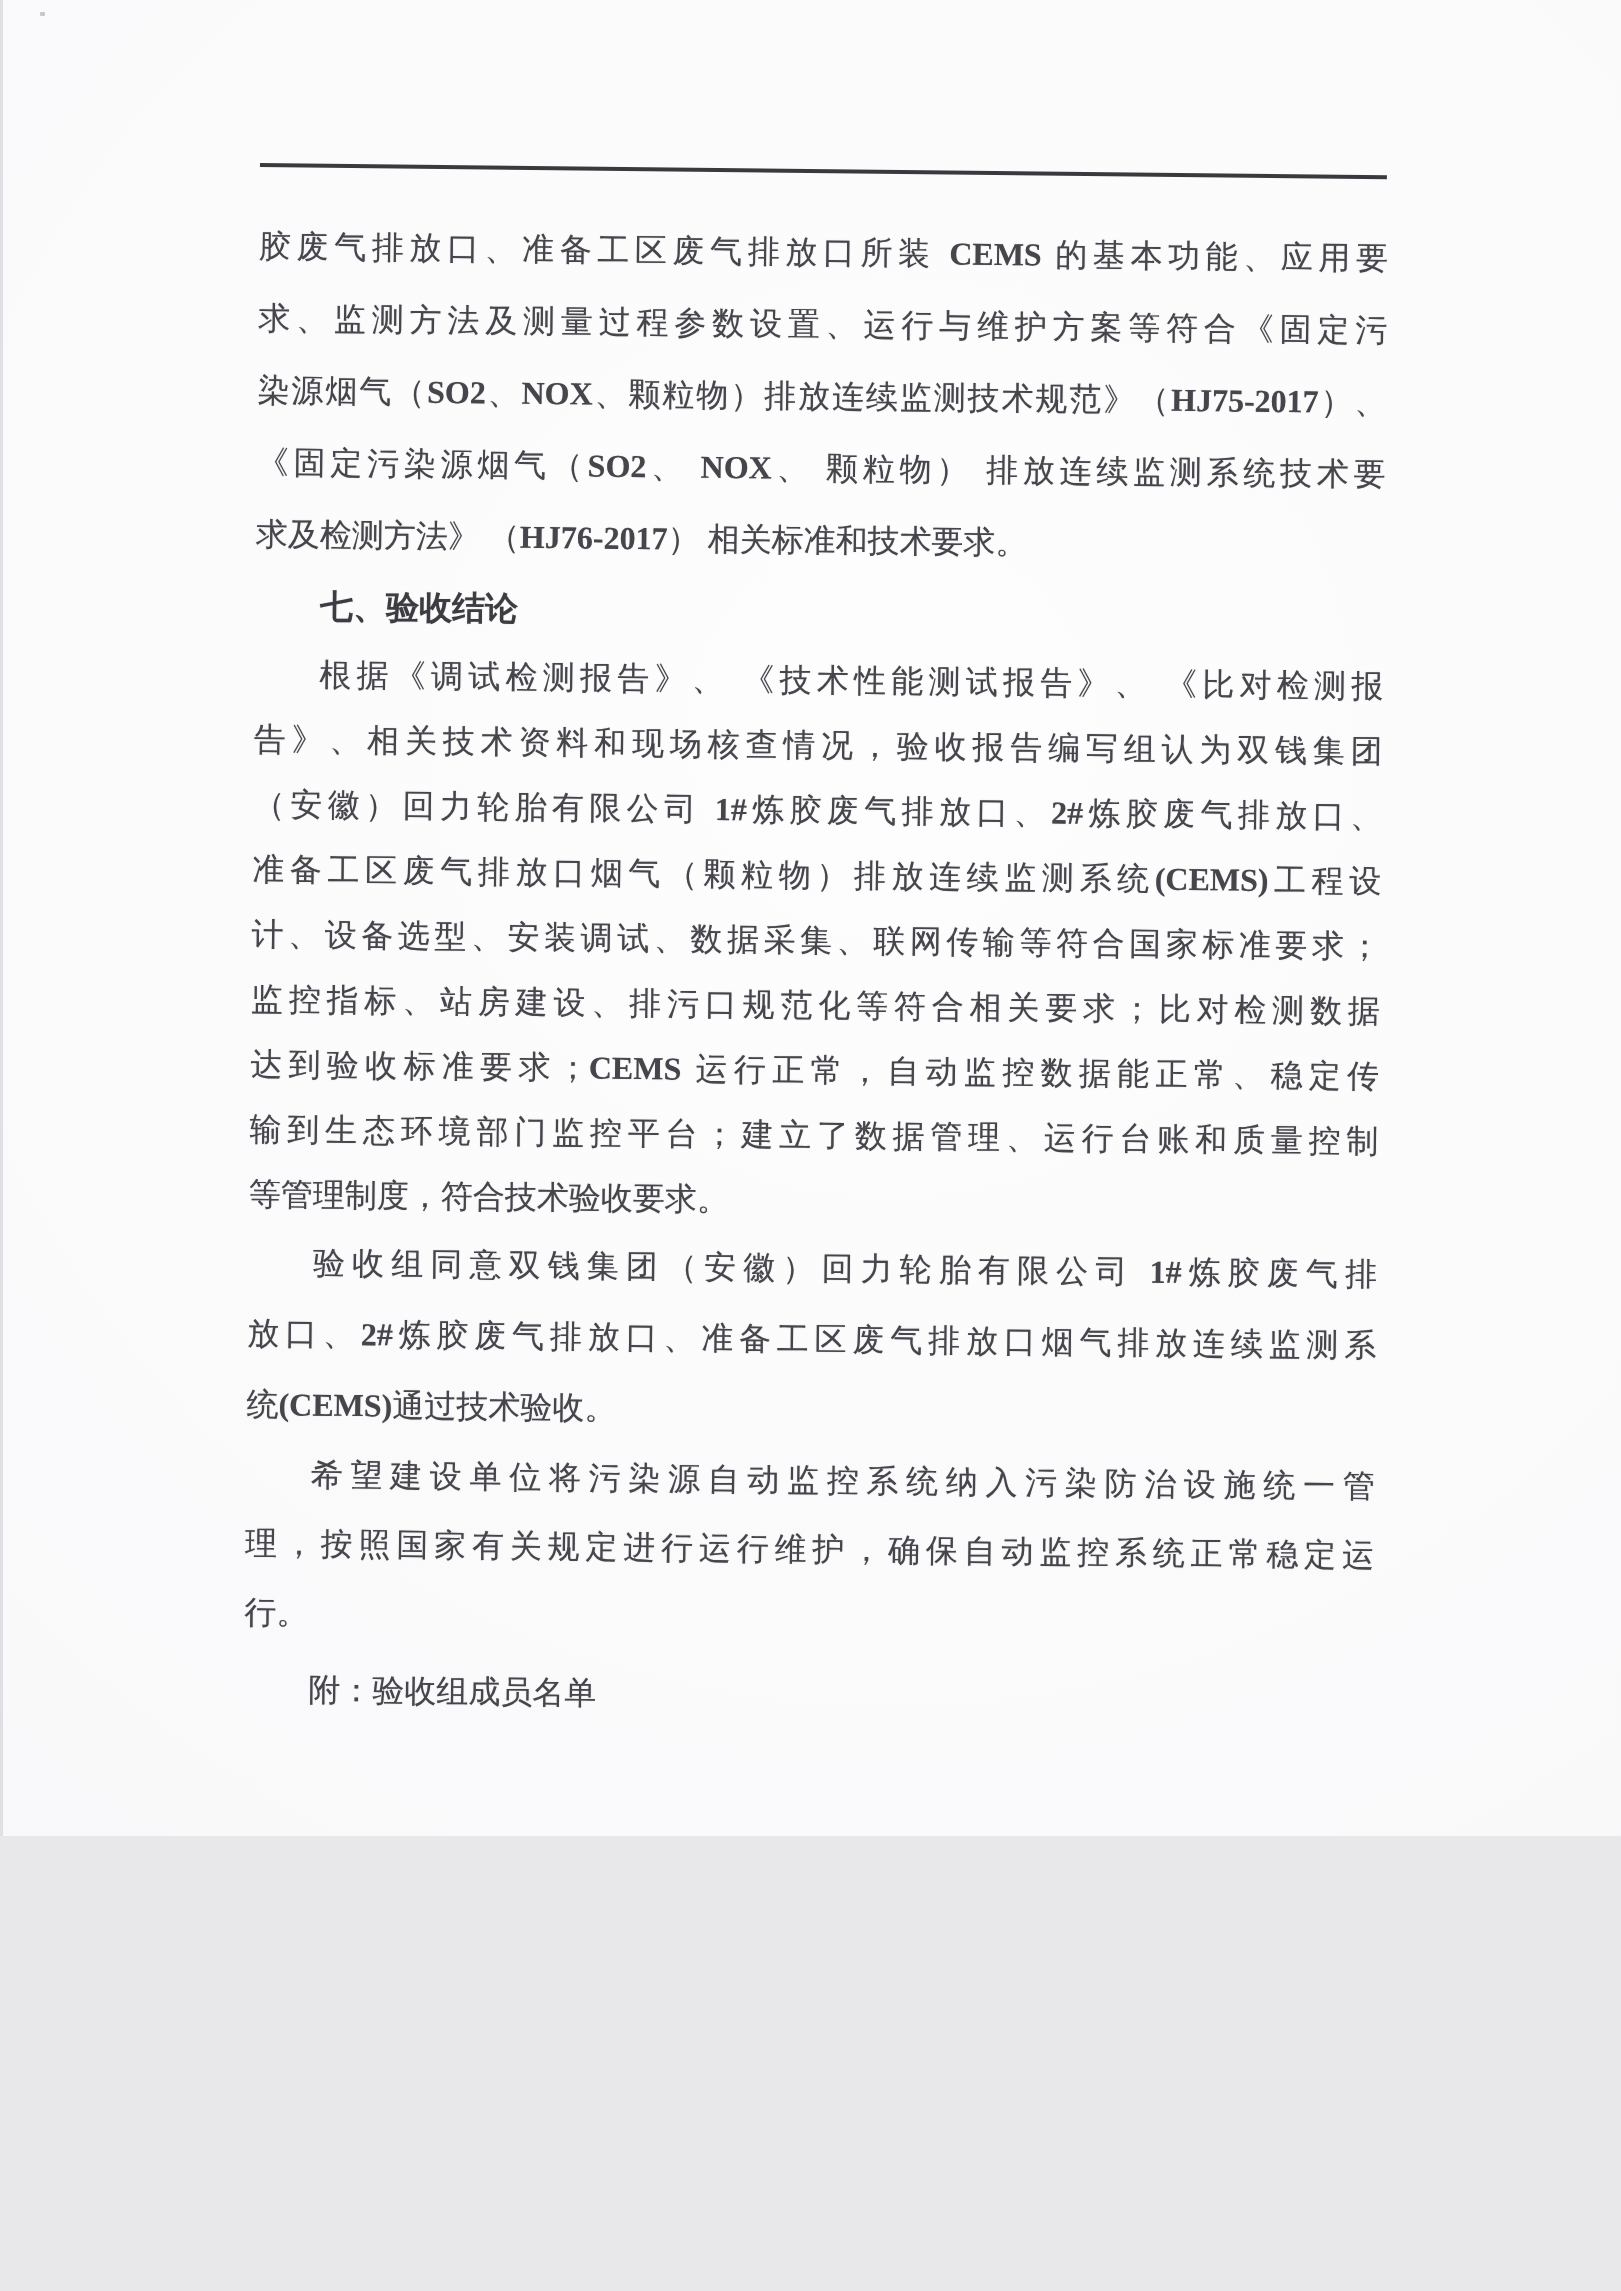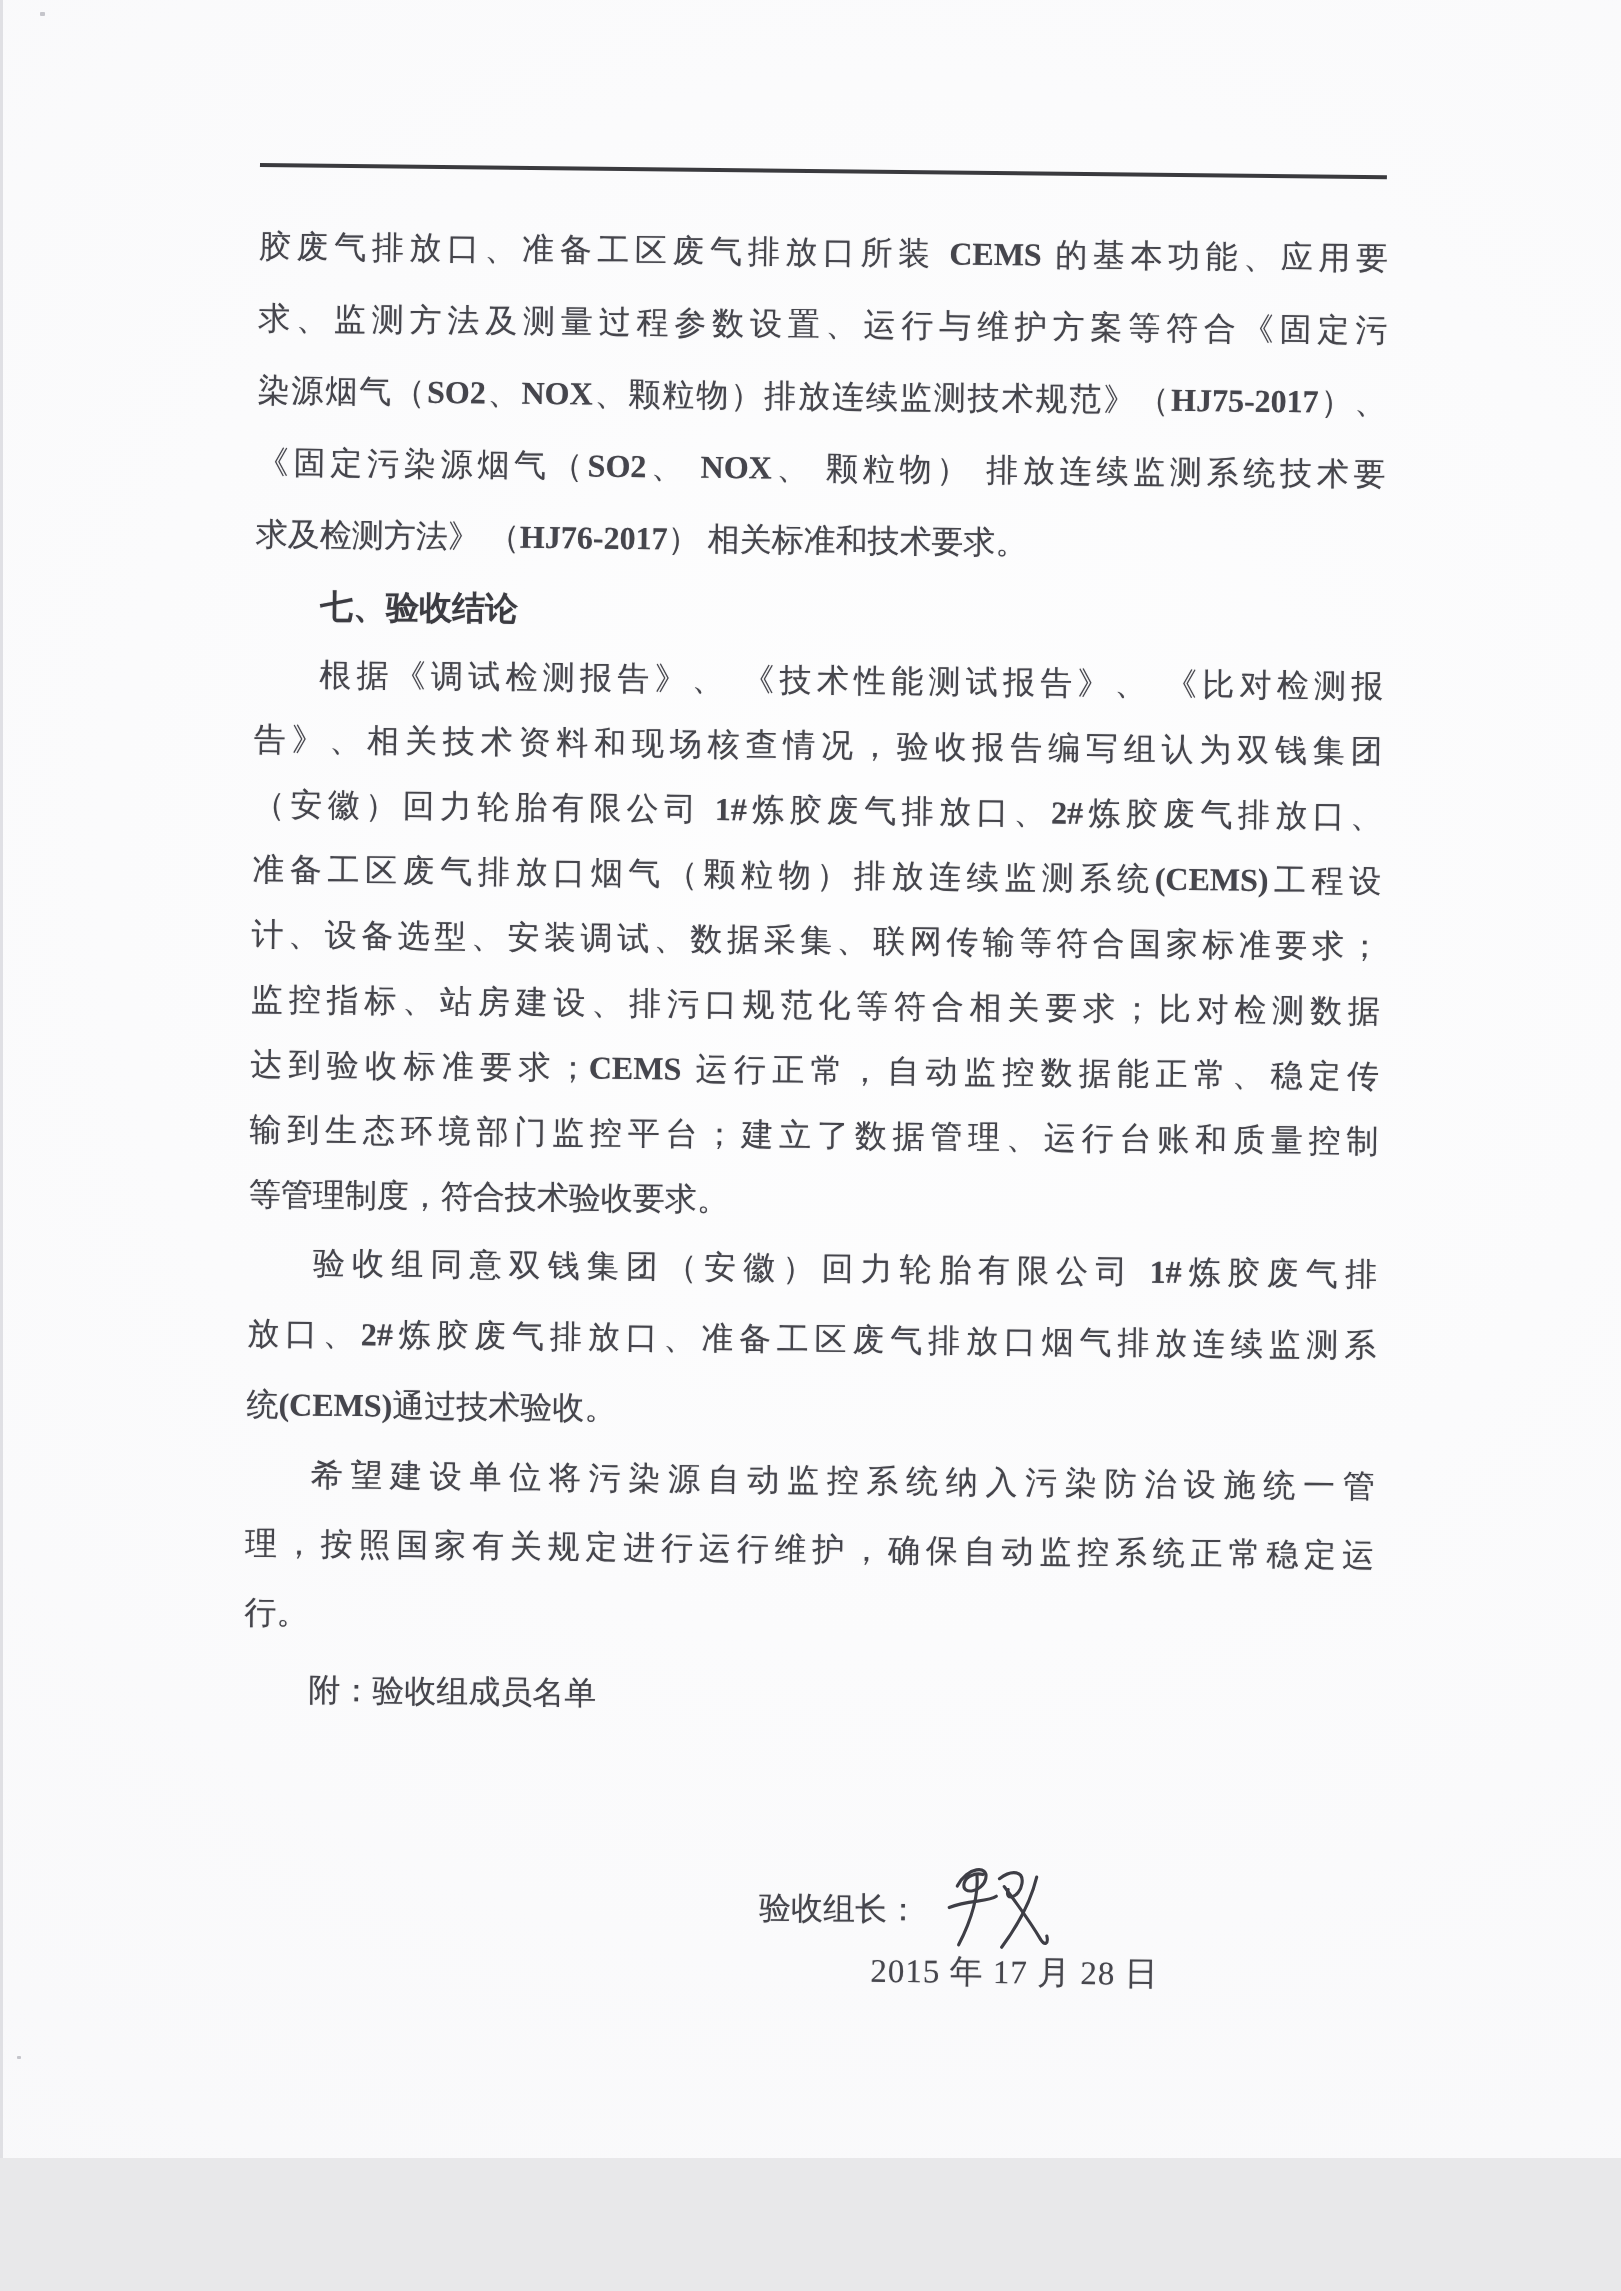--- a/index.html
+++ b/index.html
@@ -3,21 +3,21 @@
 <meta charset="utf-8">
 <style>
   html,body{margin:0;padding:0;}
   body{
     width:1621px;height:2292px;
     background:#e8e8ea;
     font-family:"Liberation Serif","DejaVu Serif",serif;
   }
   .page{
     position:relative;
-    width:1621px;height:2158px;
+    width:1621px;height:1836px;
     background:#fbfbfc;
     background-image:radial-gradient(circle at 55% 40%, rgba(255,255,255,.6), rgba(244,244,247,.35));
     overflow:hidden;
   }
   .edge-left{
     position:absolute;left:0;top:0;width:2.9px;height:2292px;
     background:#d9d9de;opacity:.8;
   }
   .edge-bottom{
     position:absolute;left:0;top:2284px;width:1621px;height:2.9px;

